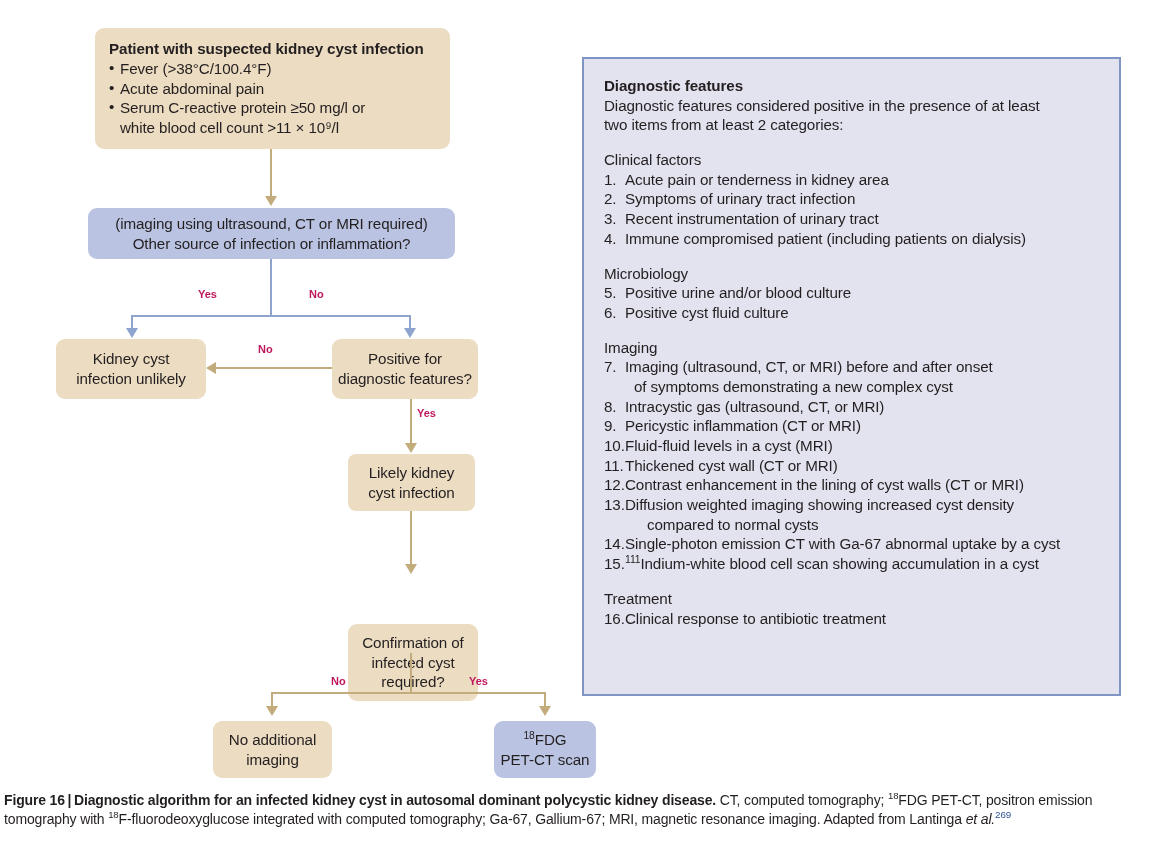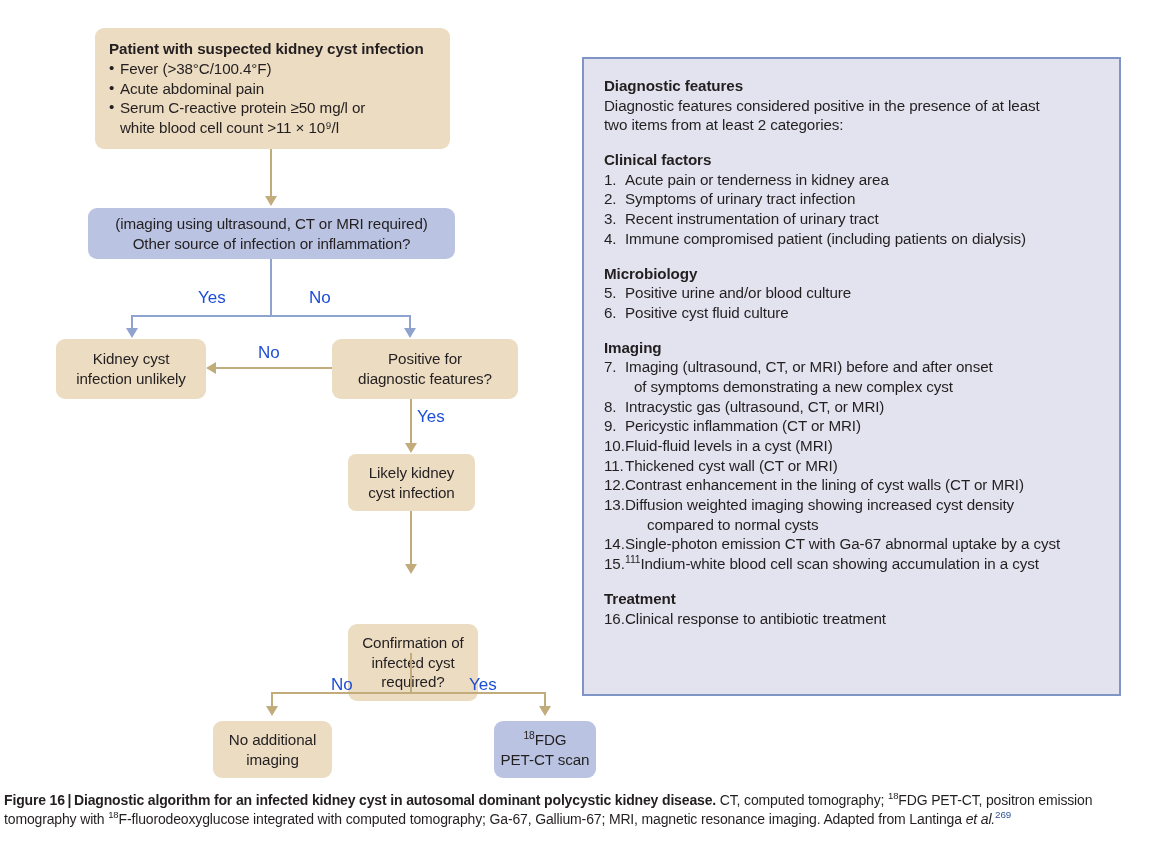--- a/index.html
+++ b/index.html
@@ -80,43 +80,44 @@
     border-top-color: #8ea4ce;
   }
   .arrow.left {
     border-top: 6.5px solid transparent;
     border-bottom: 6.5px solid transparent;
     border-right: 10px solid #c3ac7c;
   }
 
   .edge-label {
     position: absolute;
-    font-size: 17px;
-    color: #1d4ed8;
+    font-size: 11px;
+    color: #be185d;
     white-space: nowrap;
+    font-weight: bold;
   }
 
   
   #features-panel {
     position: absolute;
     left: 582px;
     top: 57px;
     width: 539px;
     height: 639px;
     box-sizing: border-box;
     background: #e3e3ef;
     border: 2.2px solid #8194c6;
     padding: 17px 18px 0 20px;
     font-size: 15.2px;
     line-height: 1.295;
     letter-spacing: -0.1px;
   }
   .panel-head { font-weight: bold; }
   .panel-sub  { margin-bottom: 0; }
-  .cat-title { font-weight: bold; margin-top: 15px; }
+  .cat-title { font-weight: normal; margin-top: 15px; }
   .num-list { margin: 0; padding: 0; list-style: none; }
   .num-list li {
     display: flex;
     align-items: flex-start;
   }
   .num-list li .num {
     flex: 0 0 auto;
     min-width: 21px;
     text-align: left;
   }
@@ -168,21 +169,21 @@
   <div class="arrow down blue" style="left:403.5px; top:328px;"></div>
 
   <div class="edge-label" style="left:198px; top:288px;">Yes</div>
   <div class="edge-label" style="left:309px; top:288px;">No</div>
 
   <div class="node tan centered" style="left:56px; top:339px; width:150px; height:60px; padding:4px 6px;">
     <span>Kidney cyst</span>
     <span>infection unlikely</span>
   </div>
 
-  <div class="node tan centered" style="left:332px; top:339px; width:186px; height:60px; padding:4px 6px;">
+  <div class="node tan centered" style="left:332px; top:339px; width:146px; height:60px; padding:4px 6px;">
     <span>Positive for</span>
     <span>diagnostic features?</span>
   </div>
 
   <div class="ln h tan" style="left:216px; top:367px; width:116px;"></div>
   <div class="arrow left" style="left:206px; top:361.5px;"></div>
   <div class="edge-label" style="left:258px; top:343px;">No</div>
 
   <div class="ln v tan" style="left:410px; top:399px; height:45px;"></div>
   <div class="arrow down" style="left:404.5px; top:443px;"></div>

